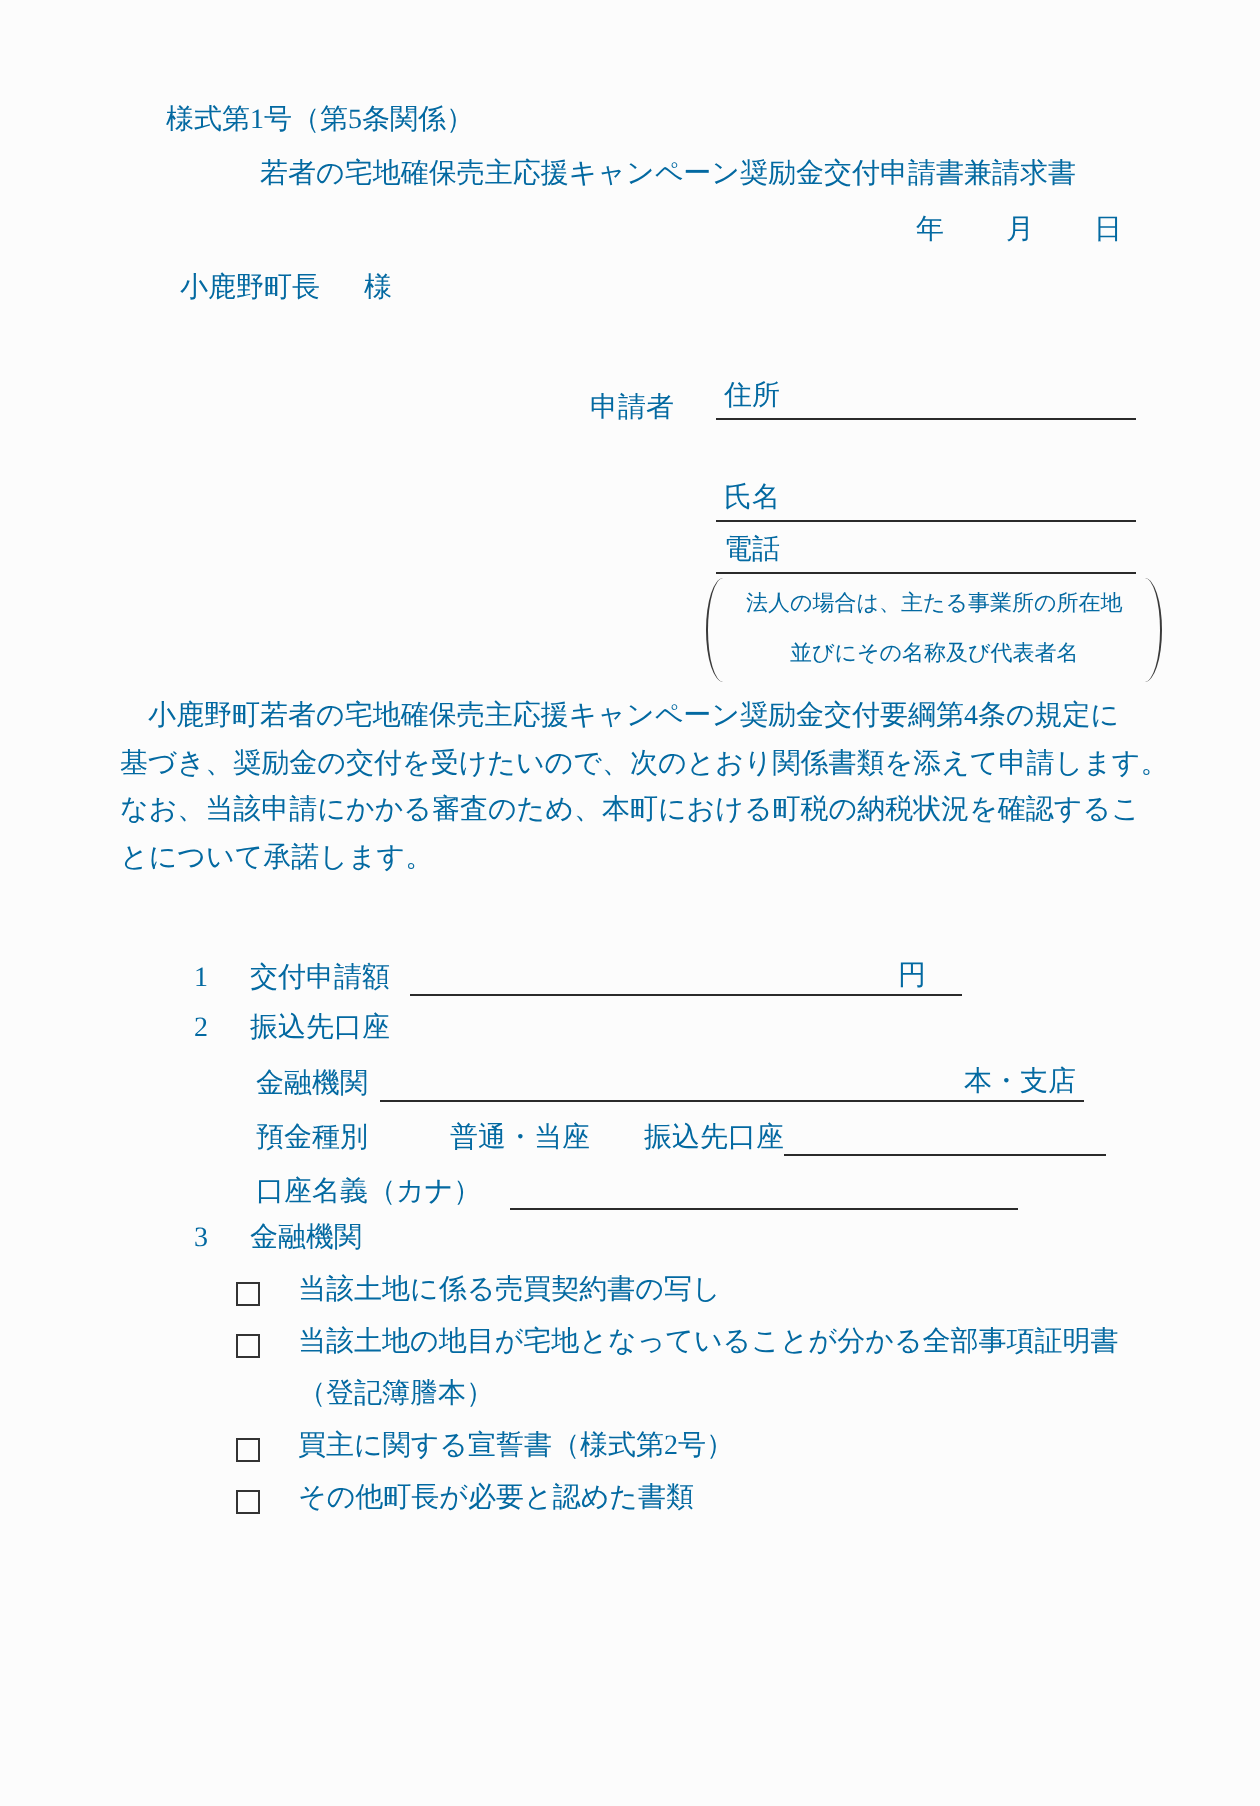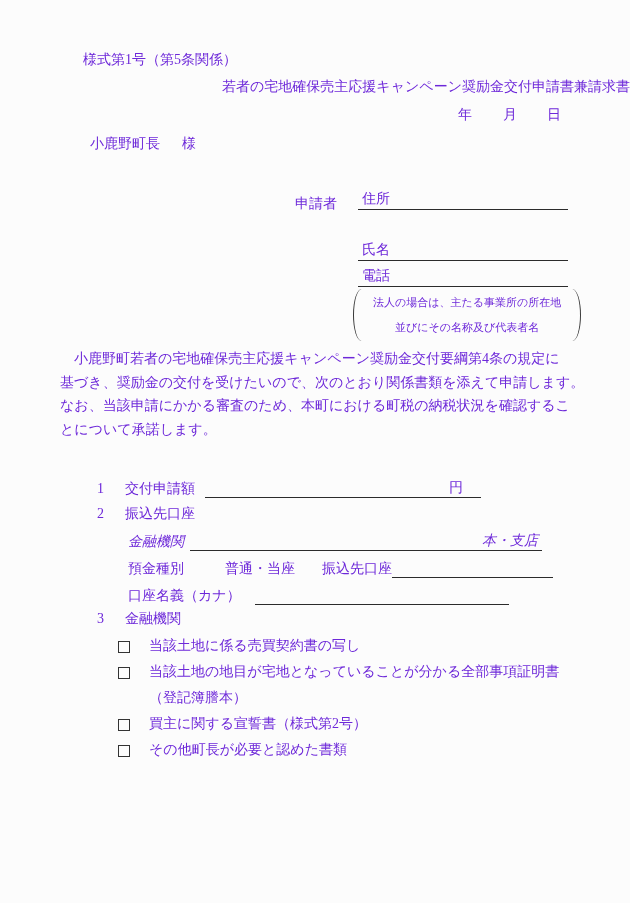--- a/index.html
+++ b/index.html
@@ -2,30 +2,30 @@
 <html><head>
 <meta charset="utf-8">
 <style>
   html,body{margin:0;padding:0;background:#e8e8e8;}
   .page{
     position:relative;
     width:630px;height:903px;
     margin:0 auto;
     background:#fcfcfc;
     font-family:"Liberation Serif","DejaVu Serif",serif;
-    color:#6d28d9;
+    color:#0369a1;
     font-size:14px;
     overflow:hidden;
   }
   .abs{position:absolute;white-space:nowrap;}
   .u{display:inline-block;border-bottom:1px solid #2b2b2b;vertical-align:bottom;}
 
   
   .form-number{left:83px;top:51px;}
-  .doc-title{left:0;right:0;top:78px;text-align:right;padding-left:38px;}
+  .doc-title{left:0;right:0;top:78px;text-align:center;padding-left:38px;}
   .date-line{right:69px;top:106px;}
   .date-line .gap1{margin-left:31px;}
   .date-line .gap2{margin-left:30px;}
   .addressee{left:90px;top:135px;}
   .addressee .honorific{margin-left:22px;}
 
   
   .applicant-label{left:295px;top:195px;}
   .fld{position:absolute;left:358px;width:210px;height:20px;border-bottom:1px solid #2b2b2b;line-height:20px;}
   .fld .lbl{padding-left:4px;}
@@ -43,21 +43,21 @@
   
   .body-par{left:60px;top:347px;line-height:23.5px;}
   .body-par div{white-space:nowrap;}
 
   
   .sec-row .num{display:inline-block;width:28px;}
   .sec1{left:97px;top:479px;}
   .sec1 .amount-line{margin-left:10px;width:258px;text-align:right;padding-right:18px;height:18px;}
   .sec2{left:97px;top:505px;}
   .sub-row{left:128px;}
-  .row-bank{top:532px;font-style:italic;}
+  .row-bank{top:532px;}
   .row-bank .bank-line{margin-left:6px;width:348px;text-align:right;padding-right:4px;height:18px;}
   .row-deposit{top:559px;}
   .row-deposit .options{margin-left:41px;}
   .row-deposit .acct-label{margin-left:27px;}
   .row-deposit .acct-line{width:161px;height:18px;}
   .row-holder{top:586px;}
   .row-holder .holder-line{margin-left:14px;width:254px;height:18px;}
   .sec3{left:97px;top:610px;}
 
   

